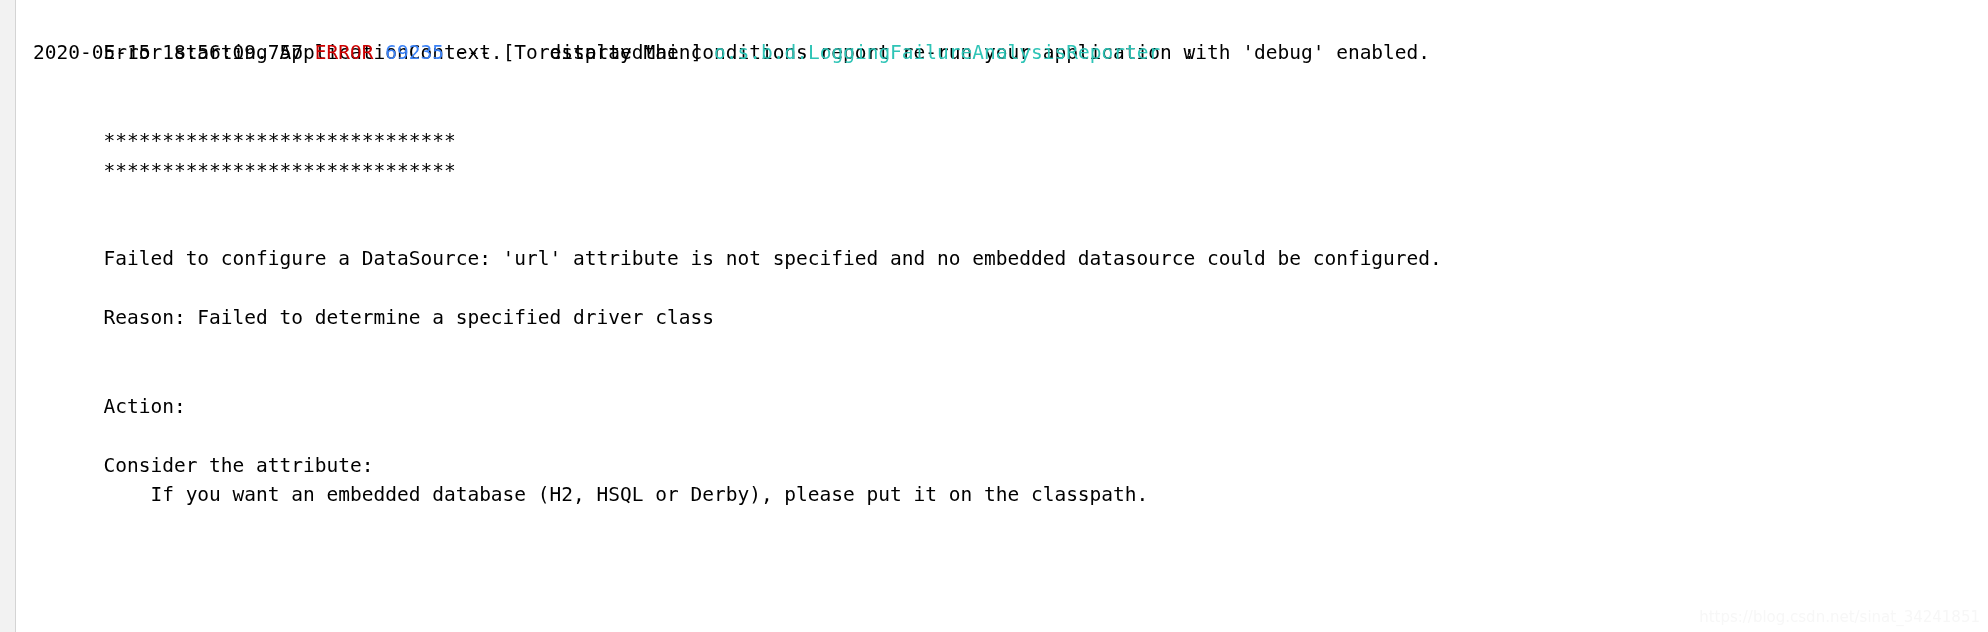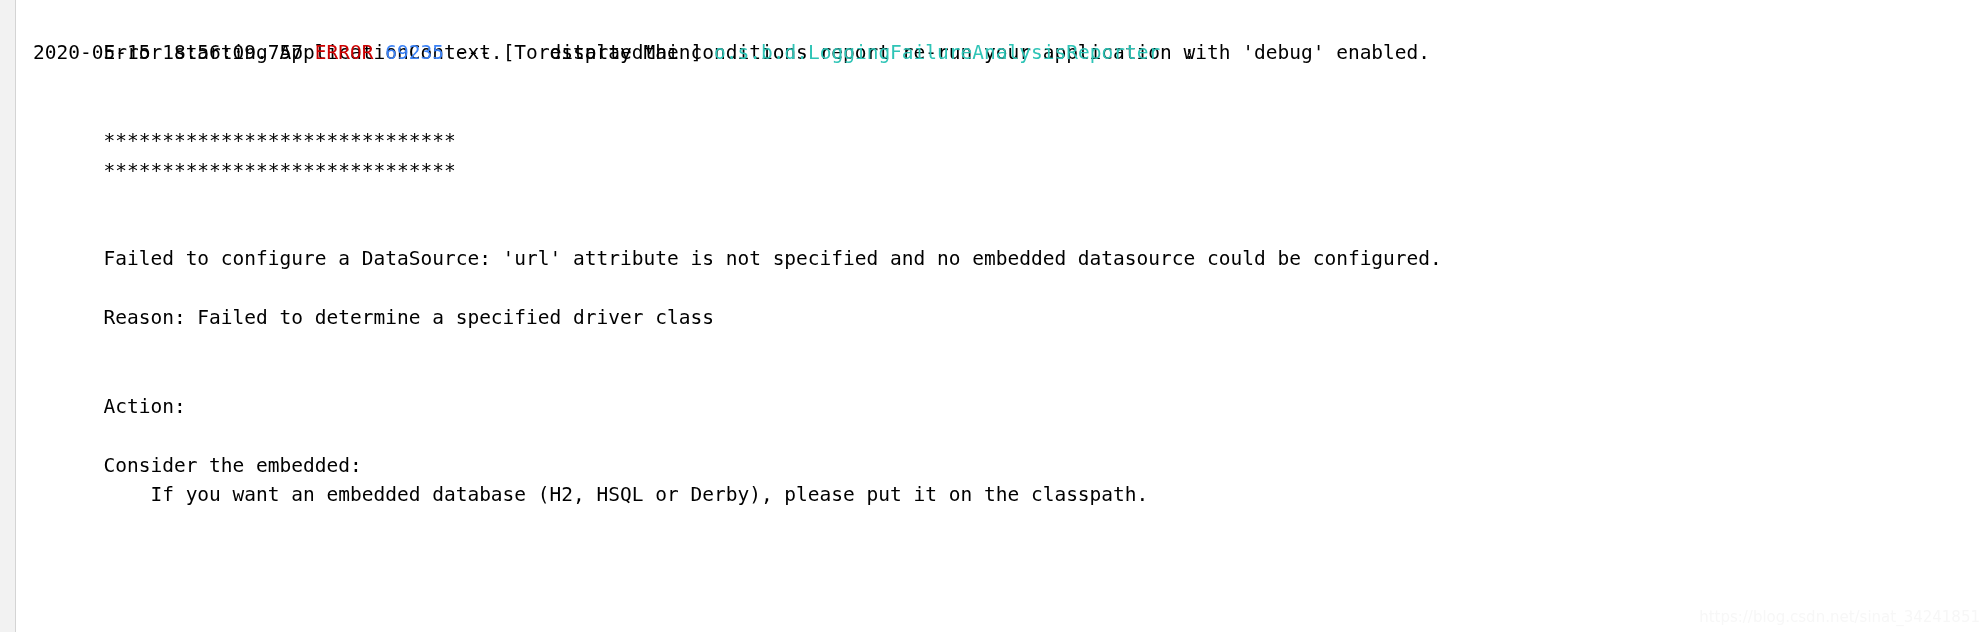--- a/index.html
+++ b/index.html
@@ -113,21 +113,21 @@
     <div class="line blank">&nbsp;</div>
     <div class="line blank">&nbsp;</div>
 
     <div class="line">
       <span class="seg seg-plain">Action:</span>
     </div>
 
     <div class="line blank">&nbsp;</div>
 
     <div class="line">
-      <span class="seg seg-plain">Consider the embedded:</span>
+      <span class="seg seg-plain">Consider the attribute:</span>
     </div>
 
     <div class="line">
       <span class="seg seg-plain">    If you want an embedded database (H2, HSQL or Derby), please put it on the classpath.</span>
     </div>
 
 
   </div>
 
   <div class="watermark">https://blog.csdn.net/sinat_34241851</div>

